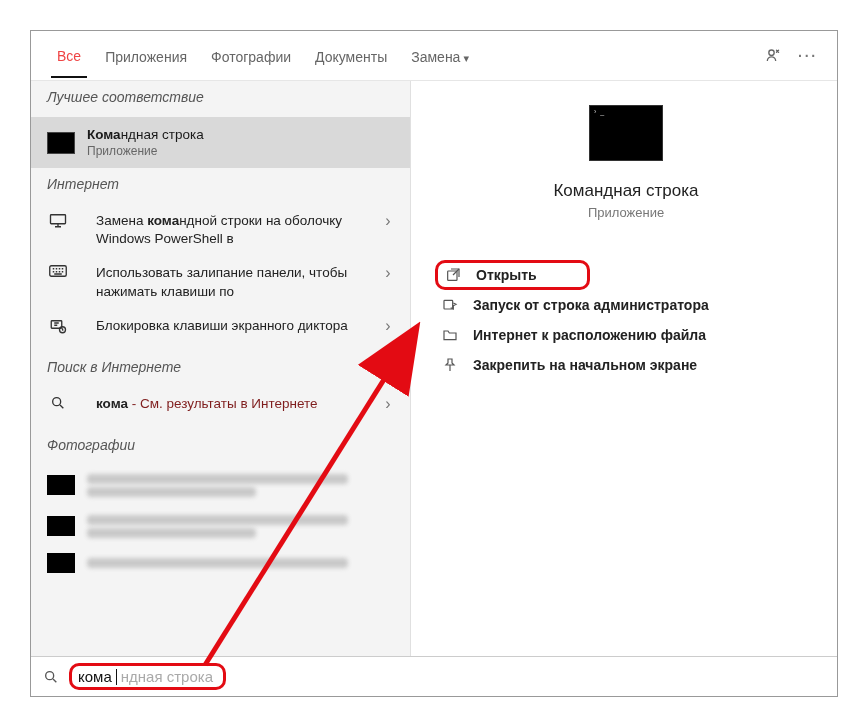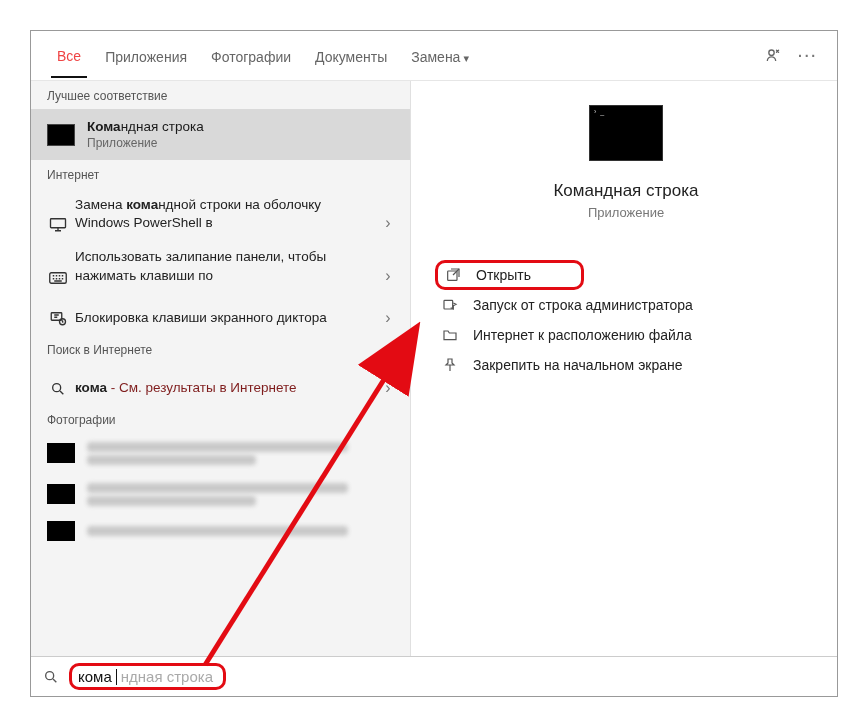--- a/index.html
+++ b/index.html
@@ -52,43 +52,44 @@
   .left {
     width: 380px;
     background: #f4f4f4;
     border-right: 1px solid #e0e0e0;
     overflow: hidden;
     display: flex;
     flex-direction: column;
     font-size: 13.5px;
   }
   .section-header {
-    padding: 8px 16px 6px;
-    font-size: 12px;
+    padding: 8px 16px 12px;
+    font-size: 14px;
     color: #555;
+    font-style: italic;
   }
   .best {
     background: #d9d9d9;
     display: flex;
     align-items: center;
     padding: 10px 16px;
     gap: 12px;
   }
   .best .thumb {
     width: 28px; height: 22px;
     background: #000;
     border: 1px solid #444;
   }
   .best .title b { font-weight: 600; }
   .best .subtitle { font-size: 12px; color: #666; margin-top: 2px; }
   .row {
     display: flex;
-    align-items: flex-end;
+    align-items: flex-start;
     padding: 8px 12px 8px 16px;
-    gap: 6px;
+    gap: 27px;
     min-height: 42px;
   }
   .row .icon {
     width: 22px;
     flex: 0 0 22px;
     display: flex;
     align-items: center;
     justify-content: center;
     color: #333;
   }
@@ -141,20 +142,21 @@
   }
   .hero-thumb::after{
     content:"› _";
     position:absolute; top:2px; left:4px;
     color:#ccc; font-size:7px; letter-spacing:1px;
   }
   .hero-title { font-size: 17px; color:#222; }
   .hero-sub { font-size: 13px; color: #777; margin-top: 4px; }
   .actions {
     margin-top: 40px;
+    font-weight: bold;
   }
   .action {
     display: flex;
     align-items: center;
     gap: 14px;
     padding: 7px 6px;
     font-size: 14px;
     color: #222;
   }
   .action .aicon {

